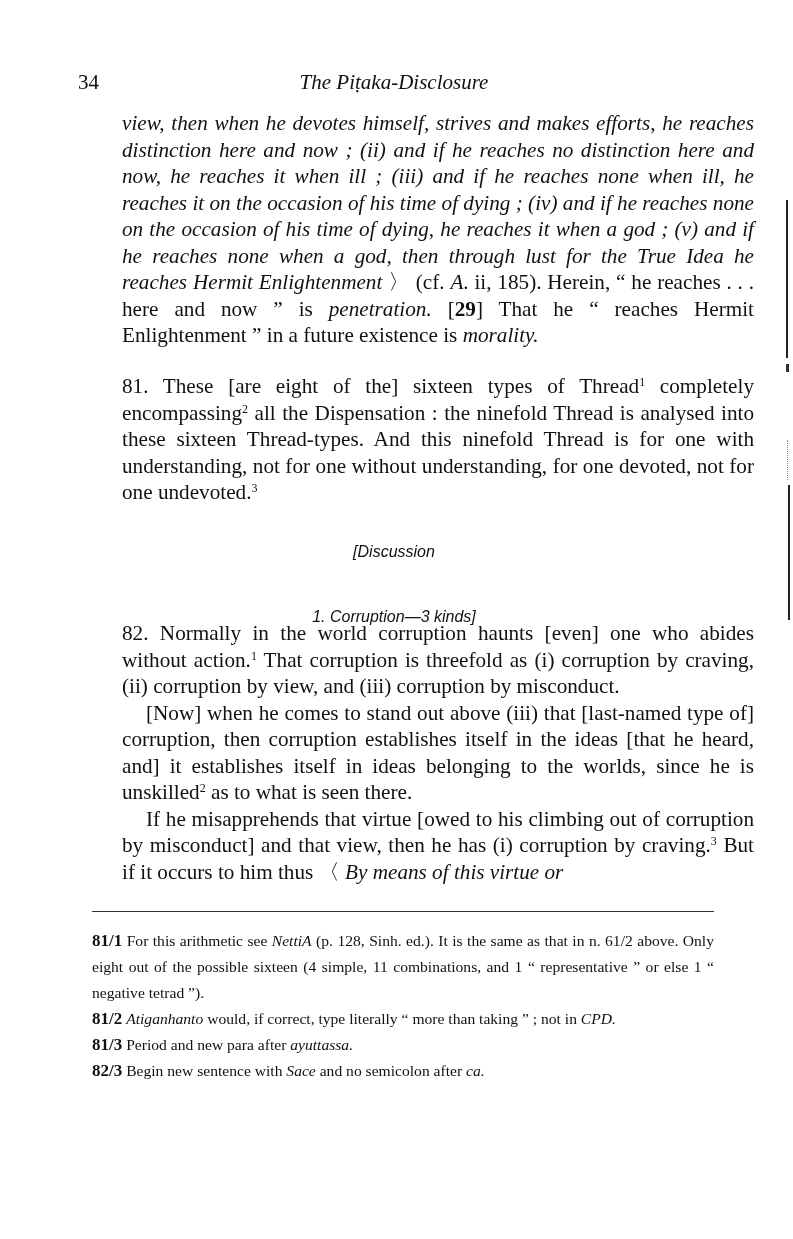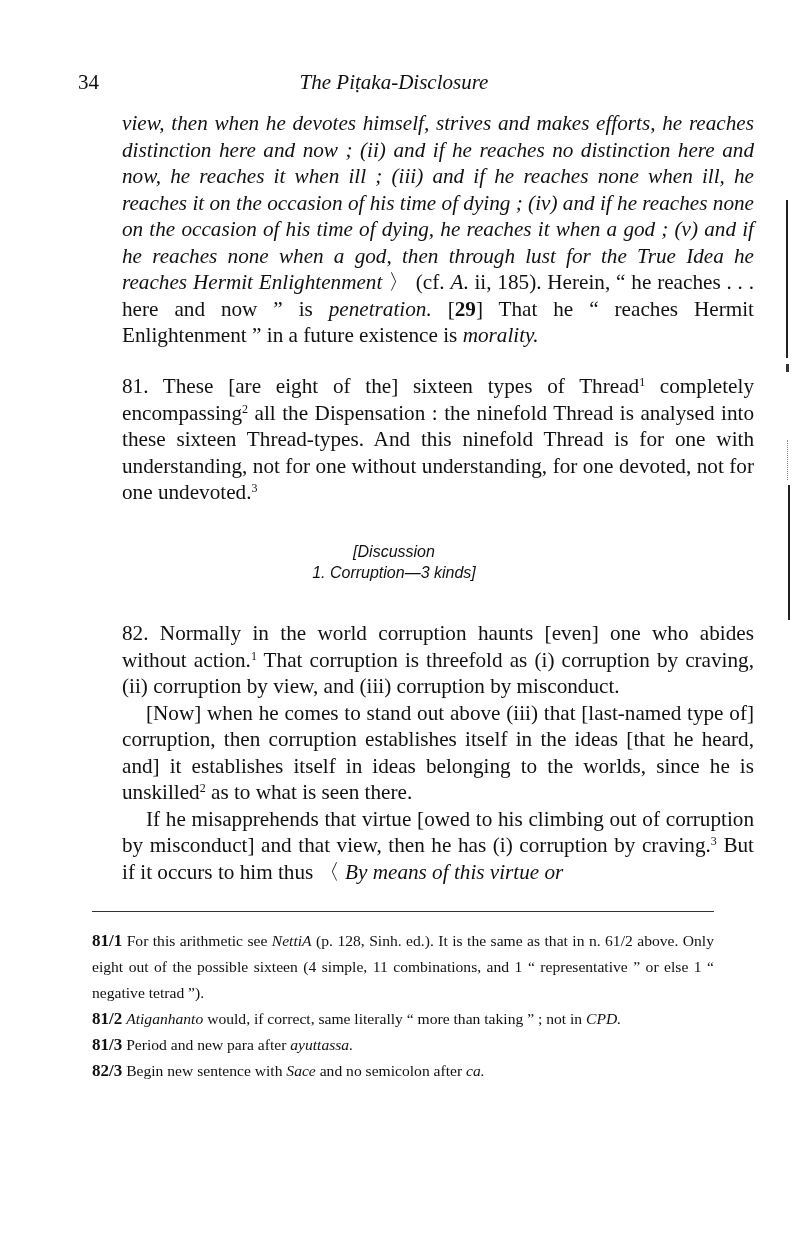--- a/index.html
+++ b/index.html
@@ -23,21 +23,21 @@
     .it { font-style: italic; }
     .b { font-weight: bold; }
     sup { font-size: 12px; line-height: 0; vertical-align: 7px; }
     .indent { text-indent: 24px; }
 
     #block1 { top: 110px; }
     #block2 { top: 373px; }
     .heading { position: absolute; left: 78px; width: 632px; text-align: center; font-style: italic;
       font-family: Liberation Sans, sans-serif; font-size: 16px; }
     #heading1 { top: 543px; }
-    #heading2 { top: 564px; }
+    #heading2 { top: 608px; }
     #block3 { top: 620px; }
 
     .fn-rule { position: absolute; left: 92px; top: 911px; width: 622px; height: 0; border-top: 1.2px solid #333; }
     .footnotes {
       position: absolute; left: 92px; top: 928px; width: 622px;
       font-family: "Liberation Serif", "DejaVu Serif", serif;
       font-size: 15.6px; line-height: 26px; text-align: justify;
     }
     .footnotes p { margin: 0; }
     .fn-num { font-weight: bold; font-size: 17px; }
@@ -71,21 +71,21 @@
   <div class="body-text" id="block3">
     <p><span>82. Normally in the world corruption haunts [even] one who abides without action.</span><sup>1</sup><span>  That corruption is threefold as (i) corruption by craving, (ii) corruption by view, and (iii) corruption by misconduct.</span></p>
     <p class="indent"><span>[Now] when he comes to stand out above (iii) that [last-named type of] corruption, then corruption establishes itself in the ideas [that he heard, and] it establishes itself in ideas belonging to the worlds, since he is unskilled</span><sup>2</sup><span> as to what is seen there.</span></p>
     <p class="indent"><span>If he misapprehends that virtue [owed to his climbing out of corruption by misconduct] and that view, then he has (i) corruption by craving.</span><sup>3</sup><span>  But if it occurs to him thus 〈 </span><span class="it">By means of this virtue or</span></p>
   </div>
 
   <div class="fn-rule"></div>
 
   <div class="footnotes" id="footnotes">
       <p><span class="fn-num">81/1</span><span> For this arithmetic see </span><span class="it">NettiA</span><span> (p. 128, Sinh. ed.).  It is the same as that in n. 61/2 above.  Only eight out of the possible sixteen (4 simple, 11 combinations, and 1 “ representative ” or else 1 “ negative tetrad ”).</span></p>
-      <p><span class="fn-num">81/2</span><span> </span><span class="it">Atiganhanto</span><span> would, if correct, same literally “ more than taking ” ;  not in </span><span class="it">CPD.</span></p>
+      <p><span class="fn-num">81/2</span><span> </span><span class="it">Atiganhanto</span><span> would, if correct, type literally “ more than taking ” ;  not in </span><span class="it">CPD.</span></p>
       <p><span class="fn-num">81/3</span><span> Period and new para after </span><span class="it">ayuttassa.</span></p>
       <p><span class="fn-num">82/3</span><span> Begin new sentence with </span><span class="it">Sace</span><span> and no semicolon after </span><span class="it">ca.</span></p>
     </div>
 
   <div class="margin-line1"></div>
   <div class="margin-mark"></div>
   <div class="margin-dots"></div>
   <div class="margin-line2"></div>
 </div>
 

